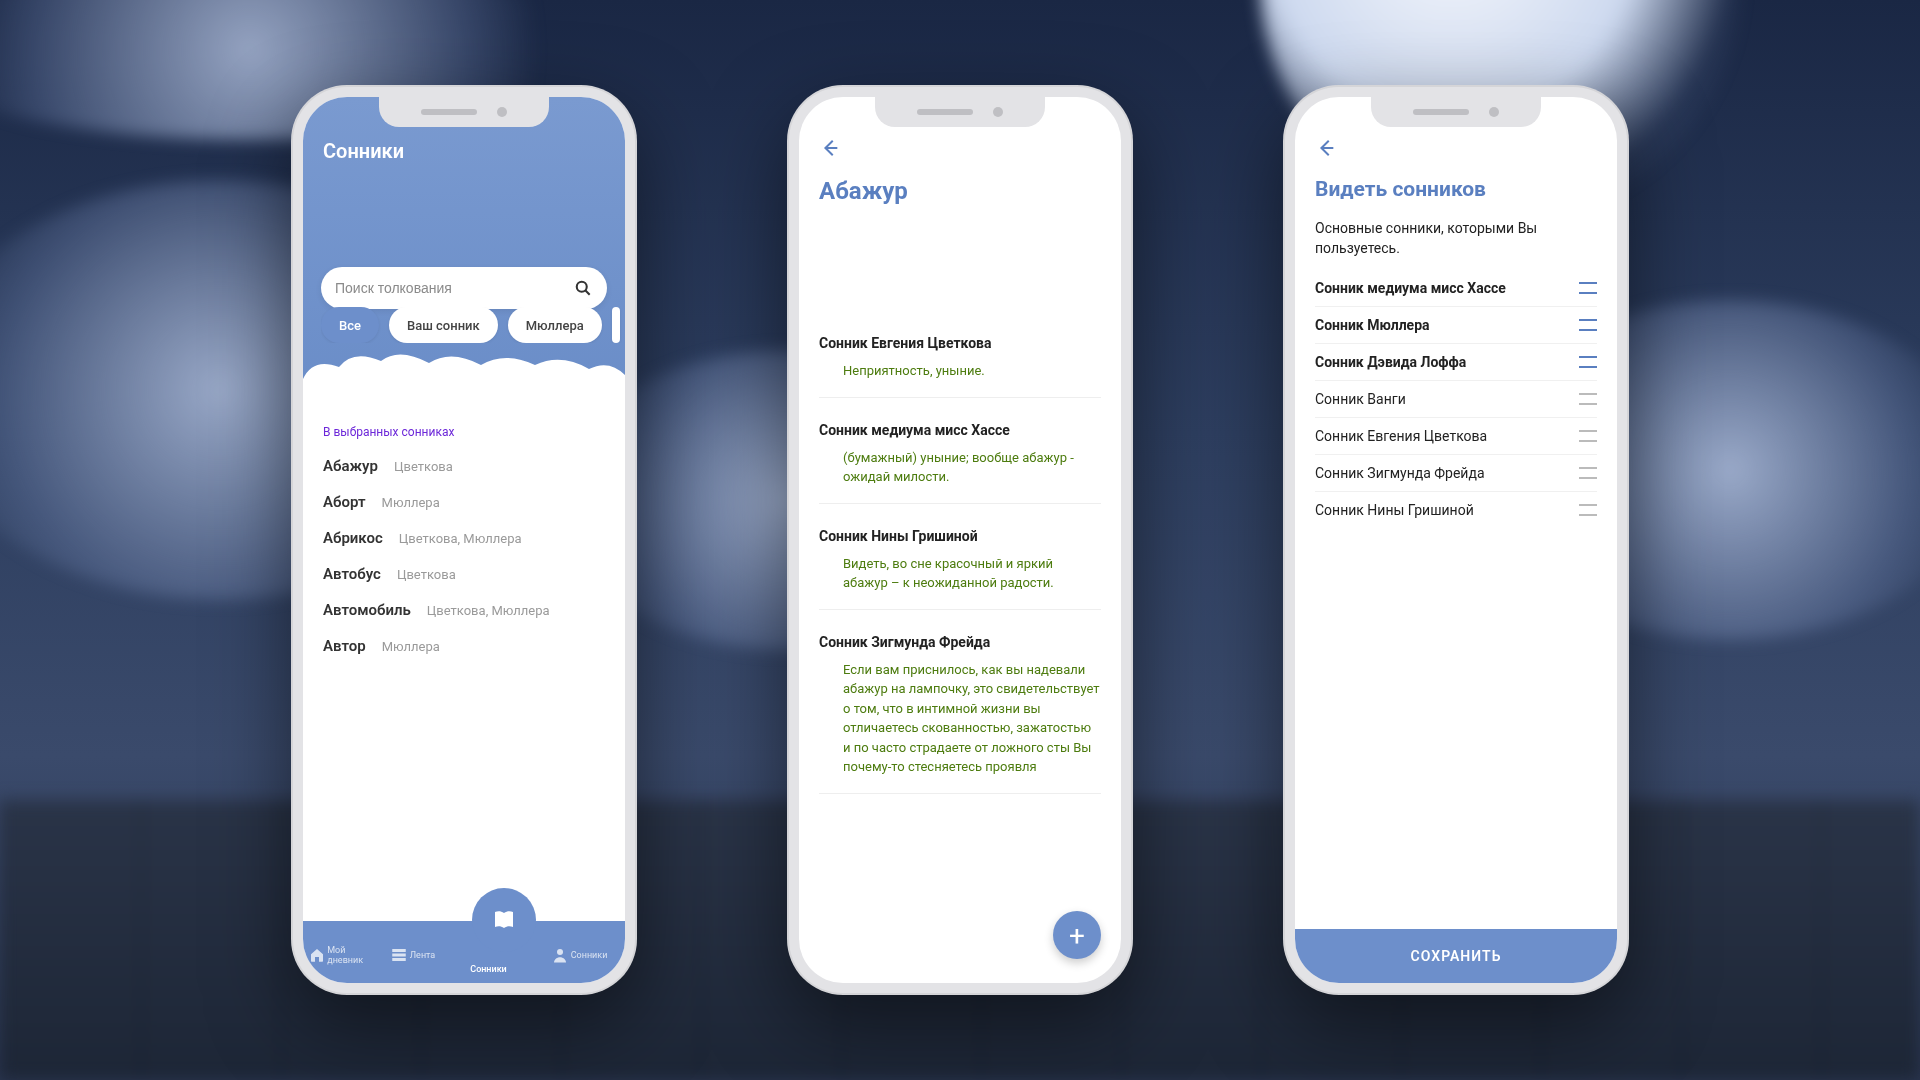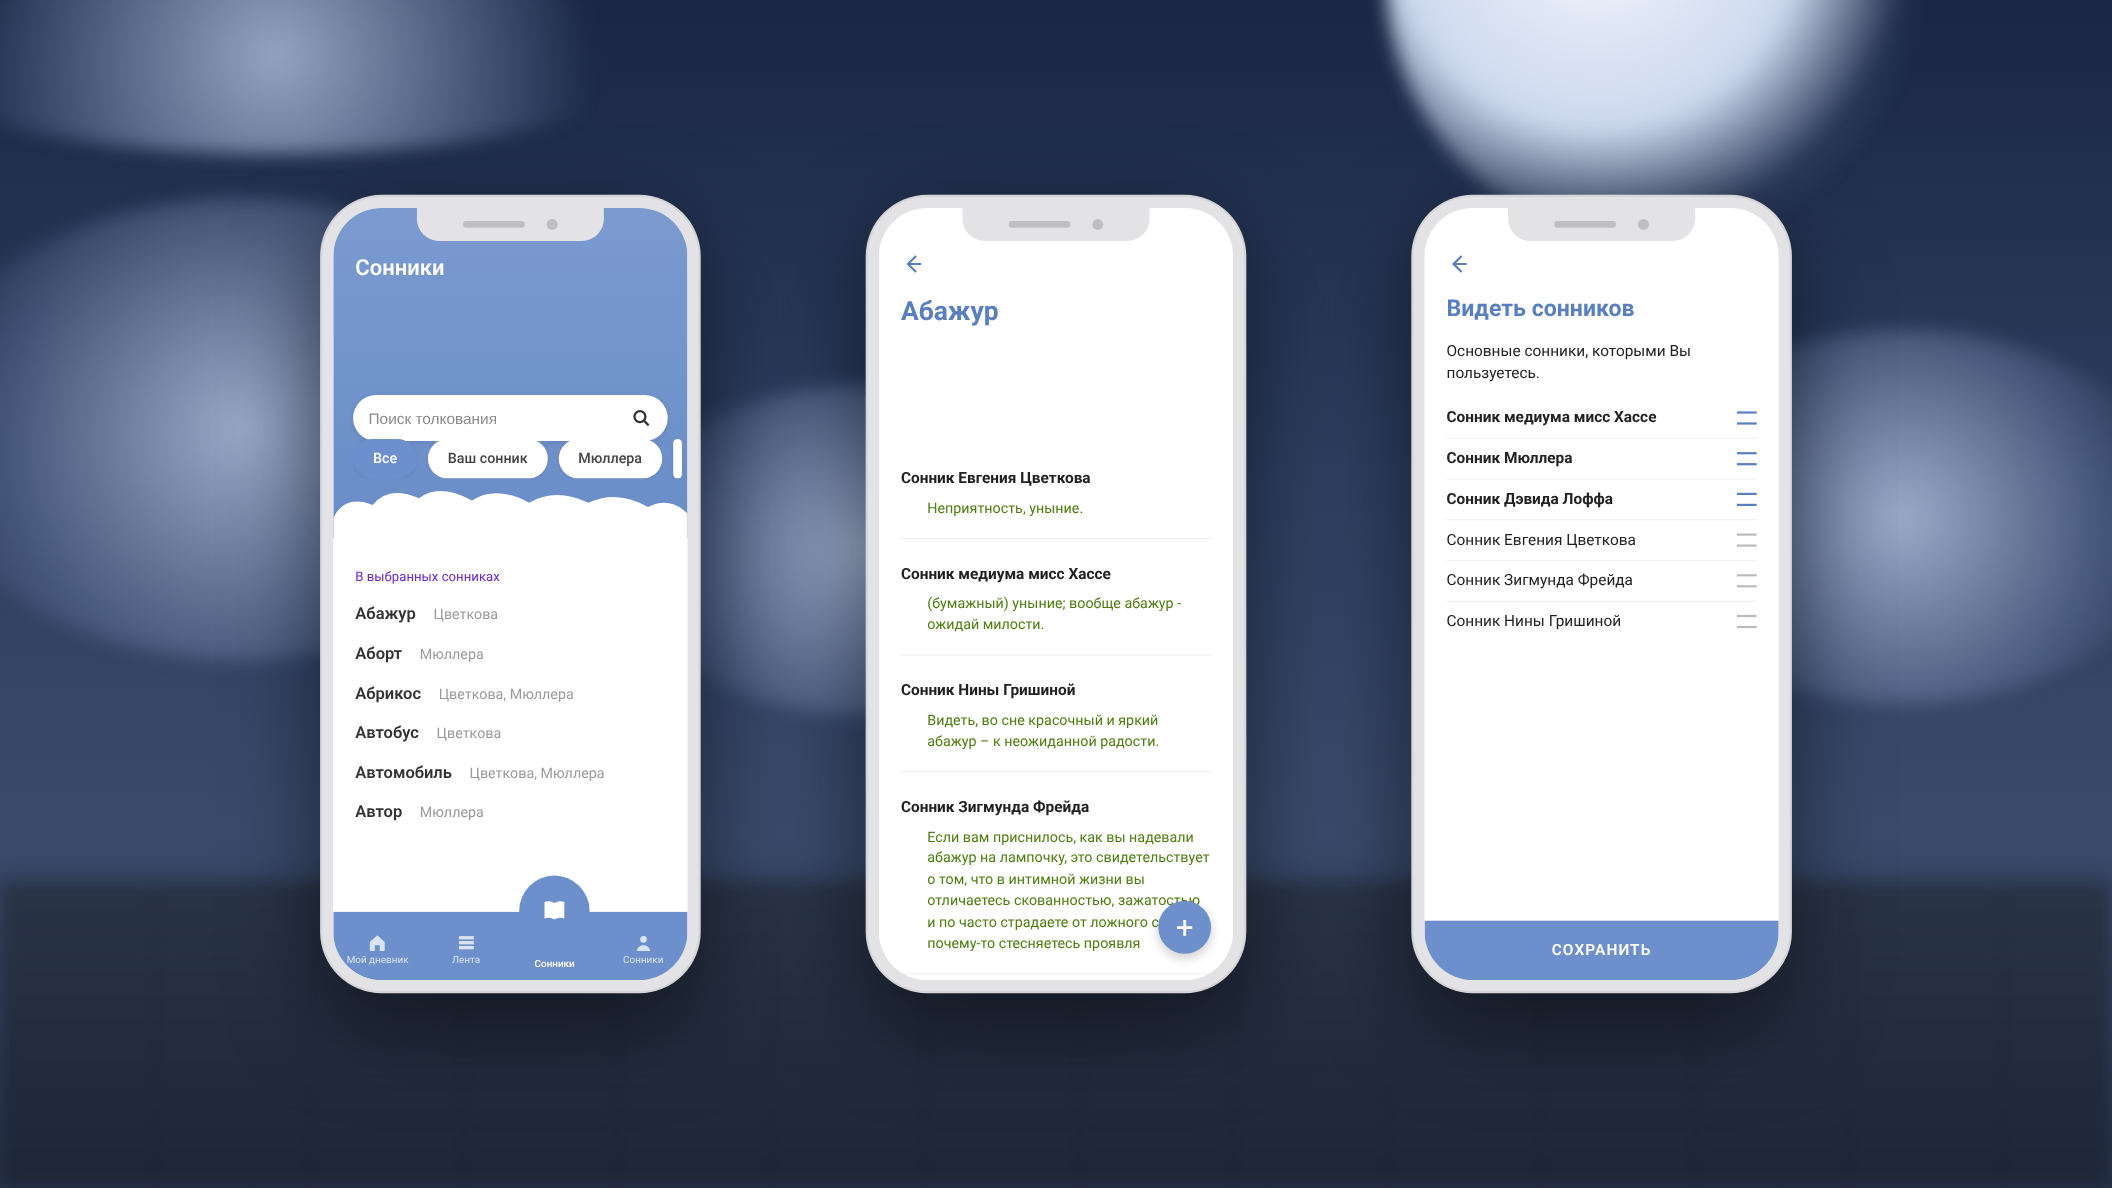--- a/index.html
+++ b/index.html
@@ -49,21 +49,21 @@
 .stage {
   position: absolute;
   inset: 0;
   display: flex;
   justify-content: center;
   align-items: center;
   gap: 150px;
 }
 .phone {
   width: 346px;
-  height: 726px;
+  height: 910px;
   border-radius: 56px;
   background: #e3e3e6;
   padding: 12px;
   position: relative;
   box-shadow: 0 30px 80px rgba(0,0,0,0.5), inset 0 0 0 2px rgba(0,0,0,0.06);
 }
 .screen {
   width: 100%;
   height: 100%;
   border-radius: 44px;
@@ -202,21 +202,21 @@
   right: 0;
   height: 62px;
   background: #6d8fcb;
   display: flex;
   justify-content: space-around;
   align-items: center;
   padding-top: 6px;
 }
 .bottom-nav .nav-item {
   display: flex;
-  flex-direction: column;
+  flex-direction: row;
   align-items: center;
   gap: 2px;
   color: rgba(255,255,255,0.75);
   font-size: 9px;
   position: relative;
   width: 68px;
 }
 .nav-icon {
   width: 18px;
   height: 18px;
@@ -526,20 +526,27 @@
               </div>
           </div>
           <div class="drag-row">
             <span class="drag-label bold">Сонник Дэвида Лоффа</span>
             <div class="drag-handle selected">
                 <span></span>
                 <span></span>
               </div>
           </div>
           <div class="drag-row">
+            <span class="drag-label">Сонник Ванги</span>
+            <div class="drag-handle">
+                <span></span>
+                <span></span>
+              </div>
+          </div>
+          <div class="drag-row">
             <span class="drag-label">Сонник Евгения Цветкова</span>
             <div class="drag-handle">
                 <span></span>
                 <span></span>
               </div>
           </div>
           <div class="drag-row">
             <span class="drag-label">Сонник Зигмунда Фрейда</span>
             <div class="drag-handle">
                 <span></span>

